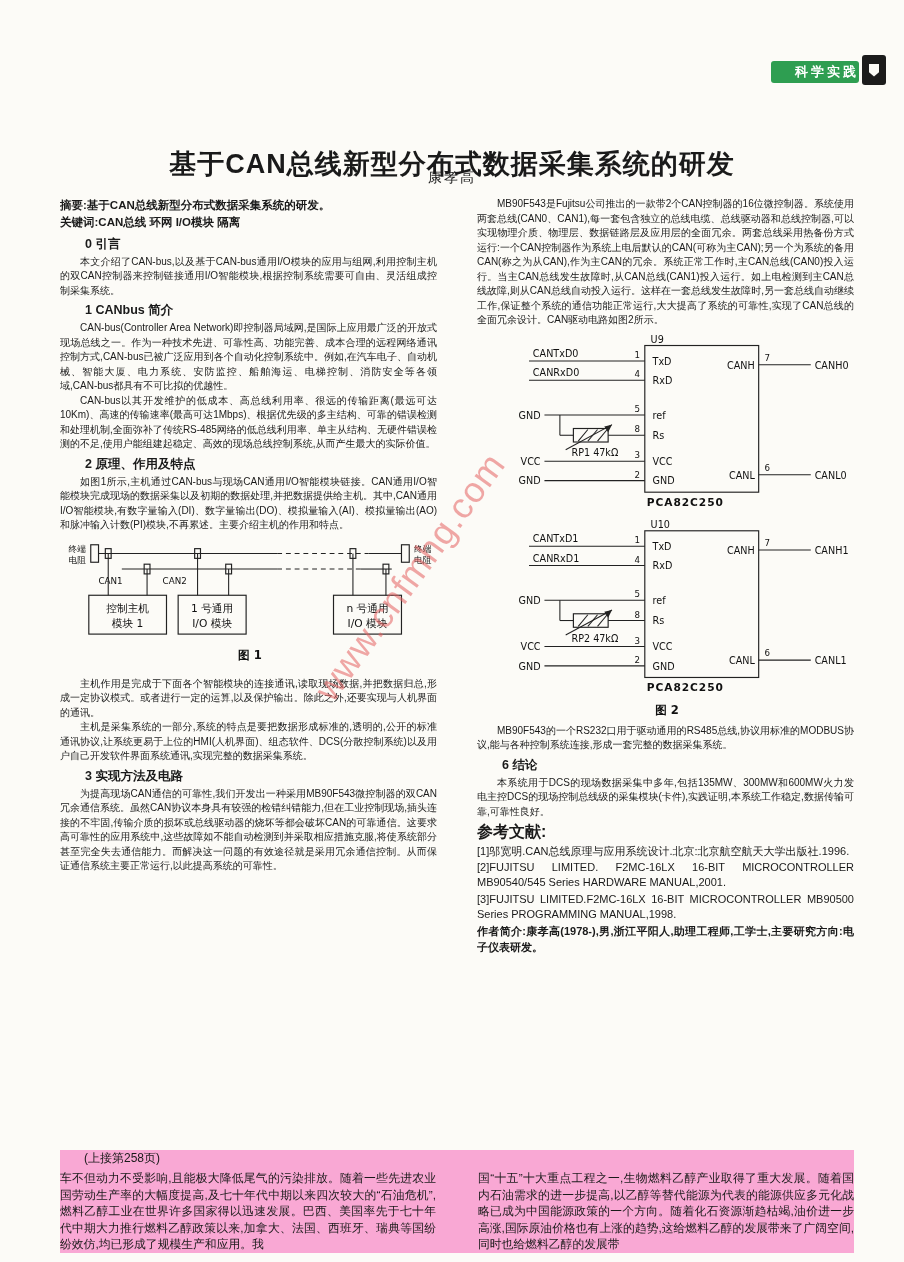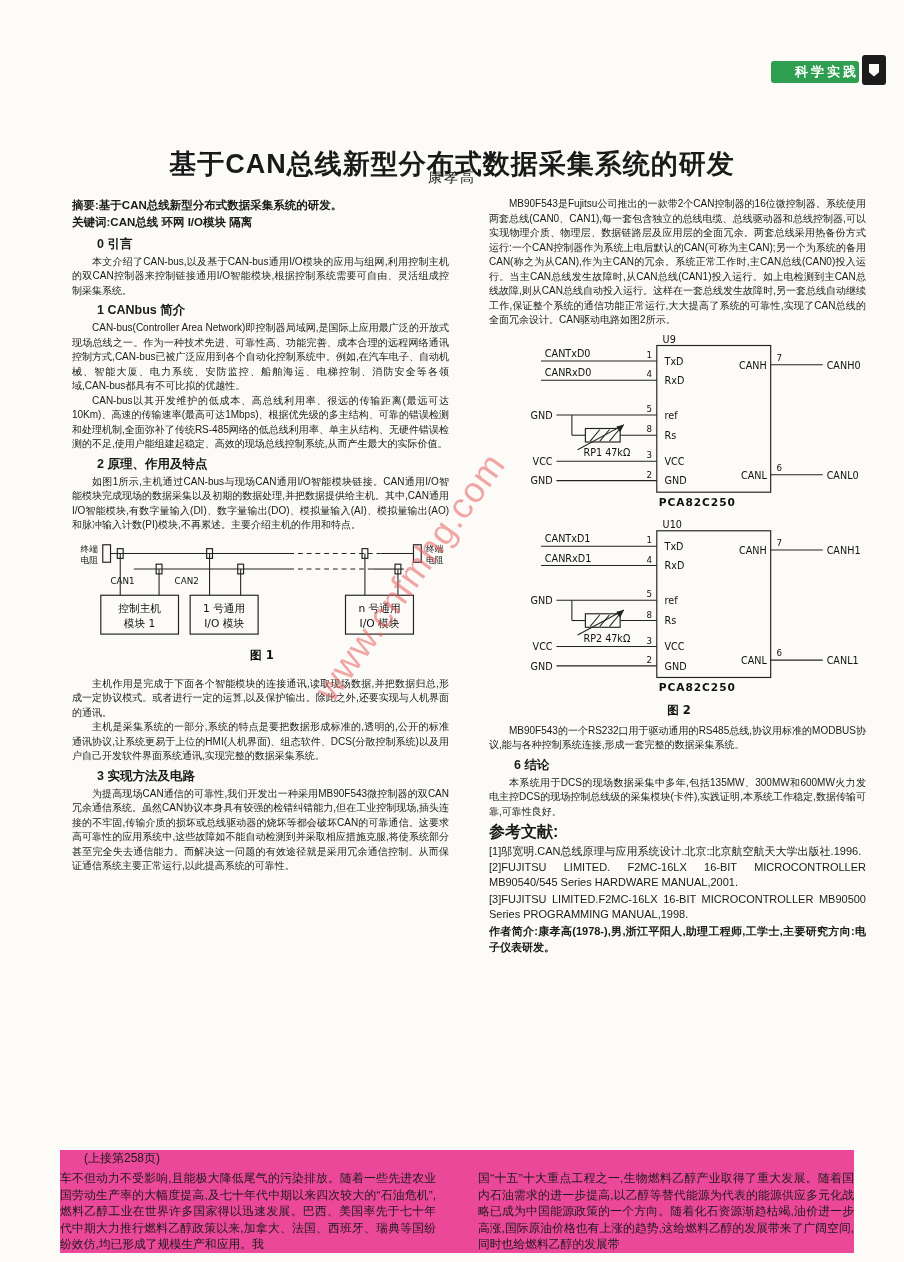--- a/index.html
+++ b/index.html
@@ -8,21 +8,21 @@
 
   .badge{position:absolute;left:771px;top:61px;width:88px;height:22px;background:#2e9e51;color:#fff;
          font-size:13px;font-weight:bold;text-align:right;line-height:22px;letter-spacing:3px;border-radius:3px}
   .issue-marker{position:absolute;left:862px;top:55px;width:24px;height:30px;background:#1c1c1c;border-radius:3px;
          display:flex;align-items:center;justify-content:center}
   .im-glyph{width:10px;height:13px;background:#fcfbf7;clip-path:polygon(0 0,100% 0,100% 68%,50% 100%,0 68%)}
 
   .title{position:absolute;left:0;top:128px;width:100%;text-align:center;font-size:27px;font-weight:bold;letter-spacing:1px}
   .author{position:absolute;left:0;top:169px;width:100%;text-align:center;font-size:14px;letter-spacing:2px}
 
-  .columns{position:absolute;left:72px;top:197px;width:794px;height:948px;display:flex;gap:40px}
+  .columns{position:absolute;left:60px;top:197px;width:794px;height:948px;display:flex;gap:40px}
   .col{flex:1;min-width:0;overflow:hidden}
 
   .meta{font-size:11.5px;line-height:1.5;font-weight:bold;text-align:justify;margin:0}
   .body{font-size:10px;line-height:1.45;text-align:justify;text-indent:2em;margin:0}
   .sec{font-size:12.5px;font-weight:bold;margin:4px 0 2px;text-indent:2em}
 
   .fig{text-align:center;margin:4px 0 2px}
   svg .ln{stroke:#222;stroke-width:1.1;fill:none}
   svg .dash{stroke-dasharray:5 4}
   svg .box{fill:none;stroke:#222;stroke-width:1.2}
@@ -32,21 +32,21 @@
   svg .cap{font-size:12px;font-weight:bold}
   svg .chipname{font-size:11px;font-weight:bold;letter-spacing:1px}
 
   .refs-label{font-size:16px;font-weight:bold;margin:3px 0 1px}
   .ref-item{font-size:11px;line-height:1.38;text-align:justify;margin:0 0 1px}
   .bio{font-size:11px;line-height:1.45;font-weight:bold;text-align:justify;margin-top:2px}
 
   .watermark{position:absolute;left:218px;top:556px;width:384px;text-align:center;transform:rotate(-54deg);
          color:rgba(228,96,96,.55);font-size:36px;letter-spacing:1px;pointer-events:none;z-index:3}
 
-  .bottom{position:absolute;left:60px;top:1150px;width:794px;background:#ec4899}
+  .bottom{position:absolute;left:60px;top:1150px;width:794px;background:#f9a8d4}
   .cont-marker{font-size:12px;text-indent:2em;margin:0 0 3px}
   .bottom-cols{display:flex;gap:42px}
   .bottom-cols p{flex:1;font-size:11.8px;line-height:1.4;text-align:justify;margin:0;min-width:0}
 </style>
 </head>
 <body>
 
 <div class="page">
 
   <div class="badge">科学实践</div>

